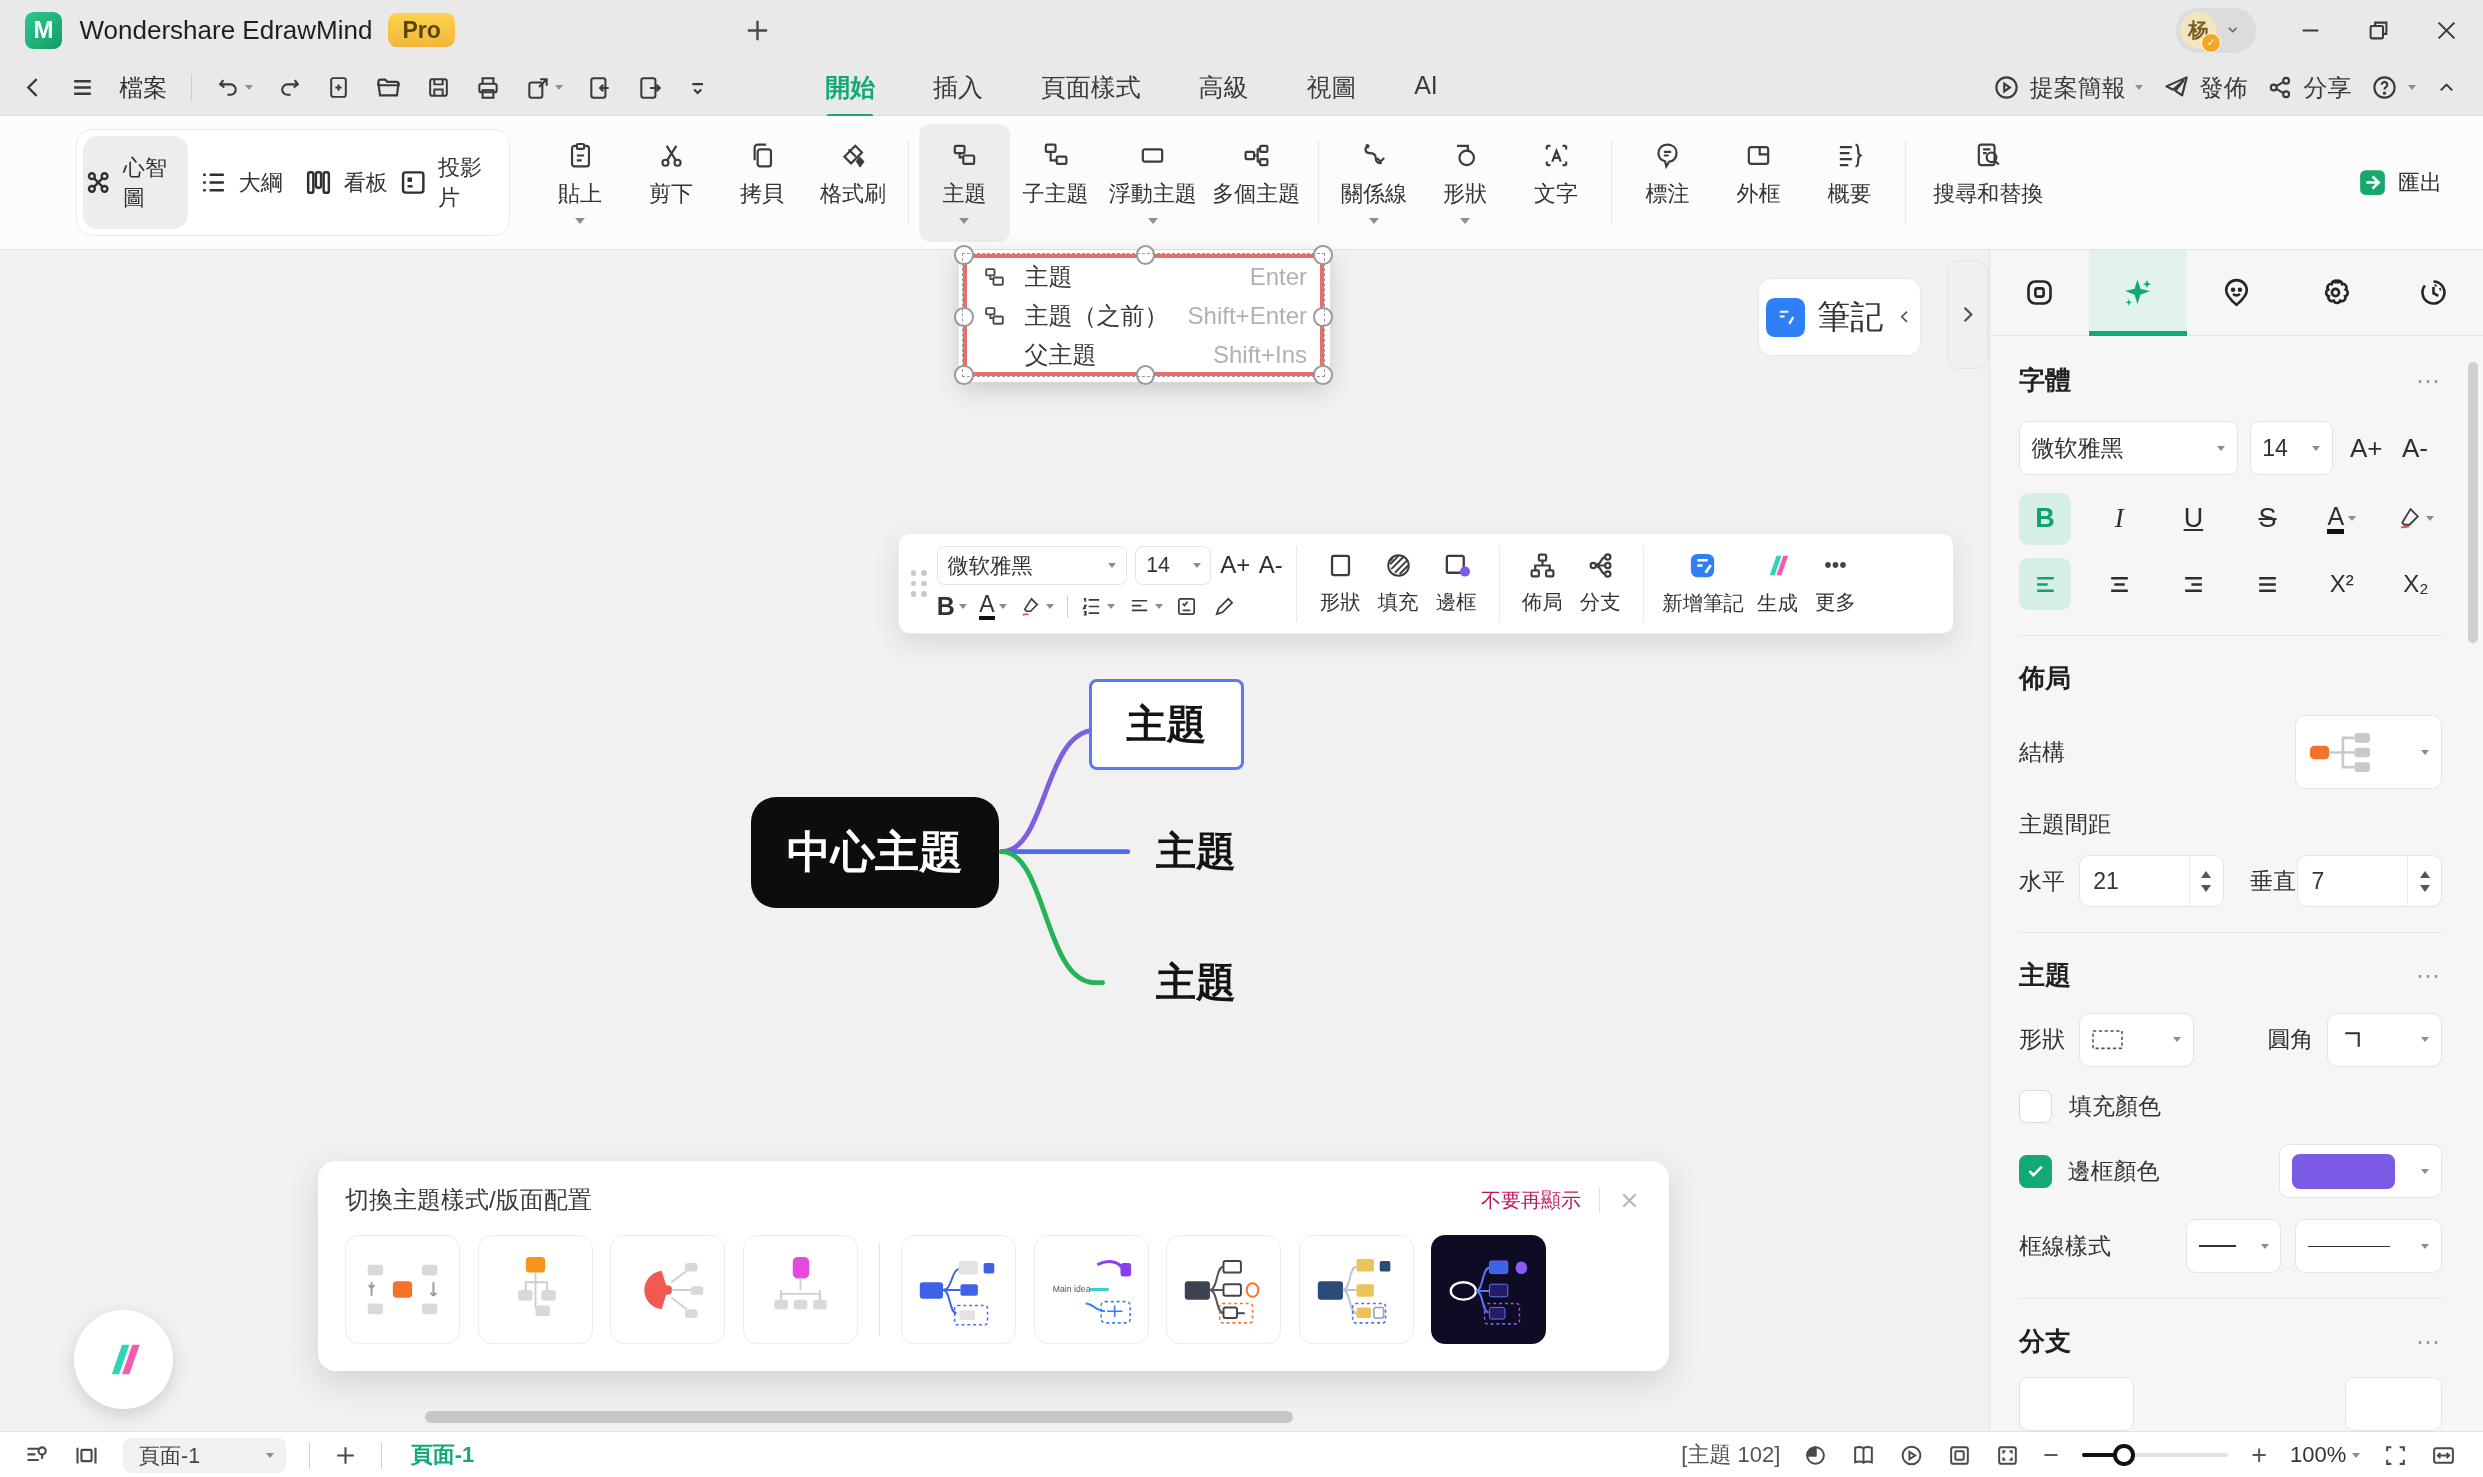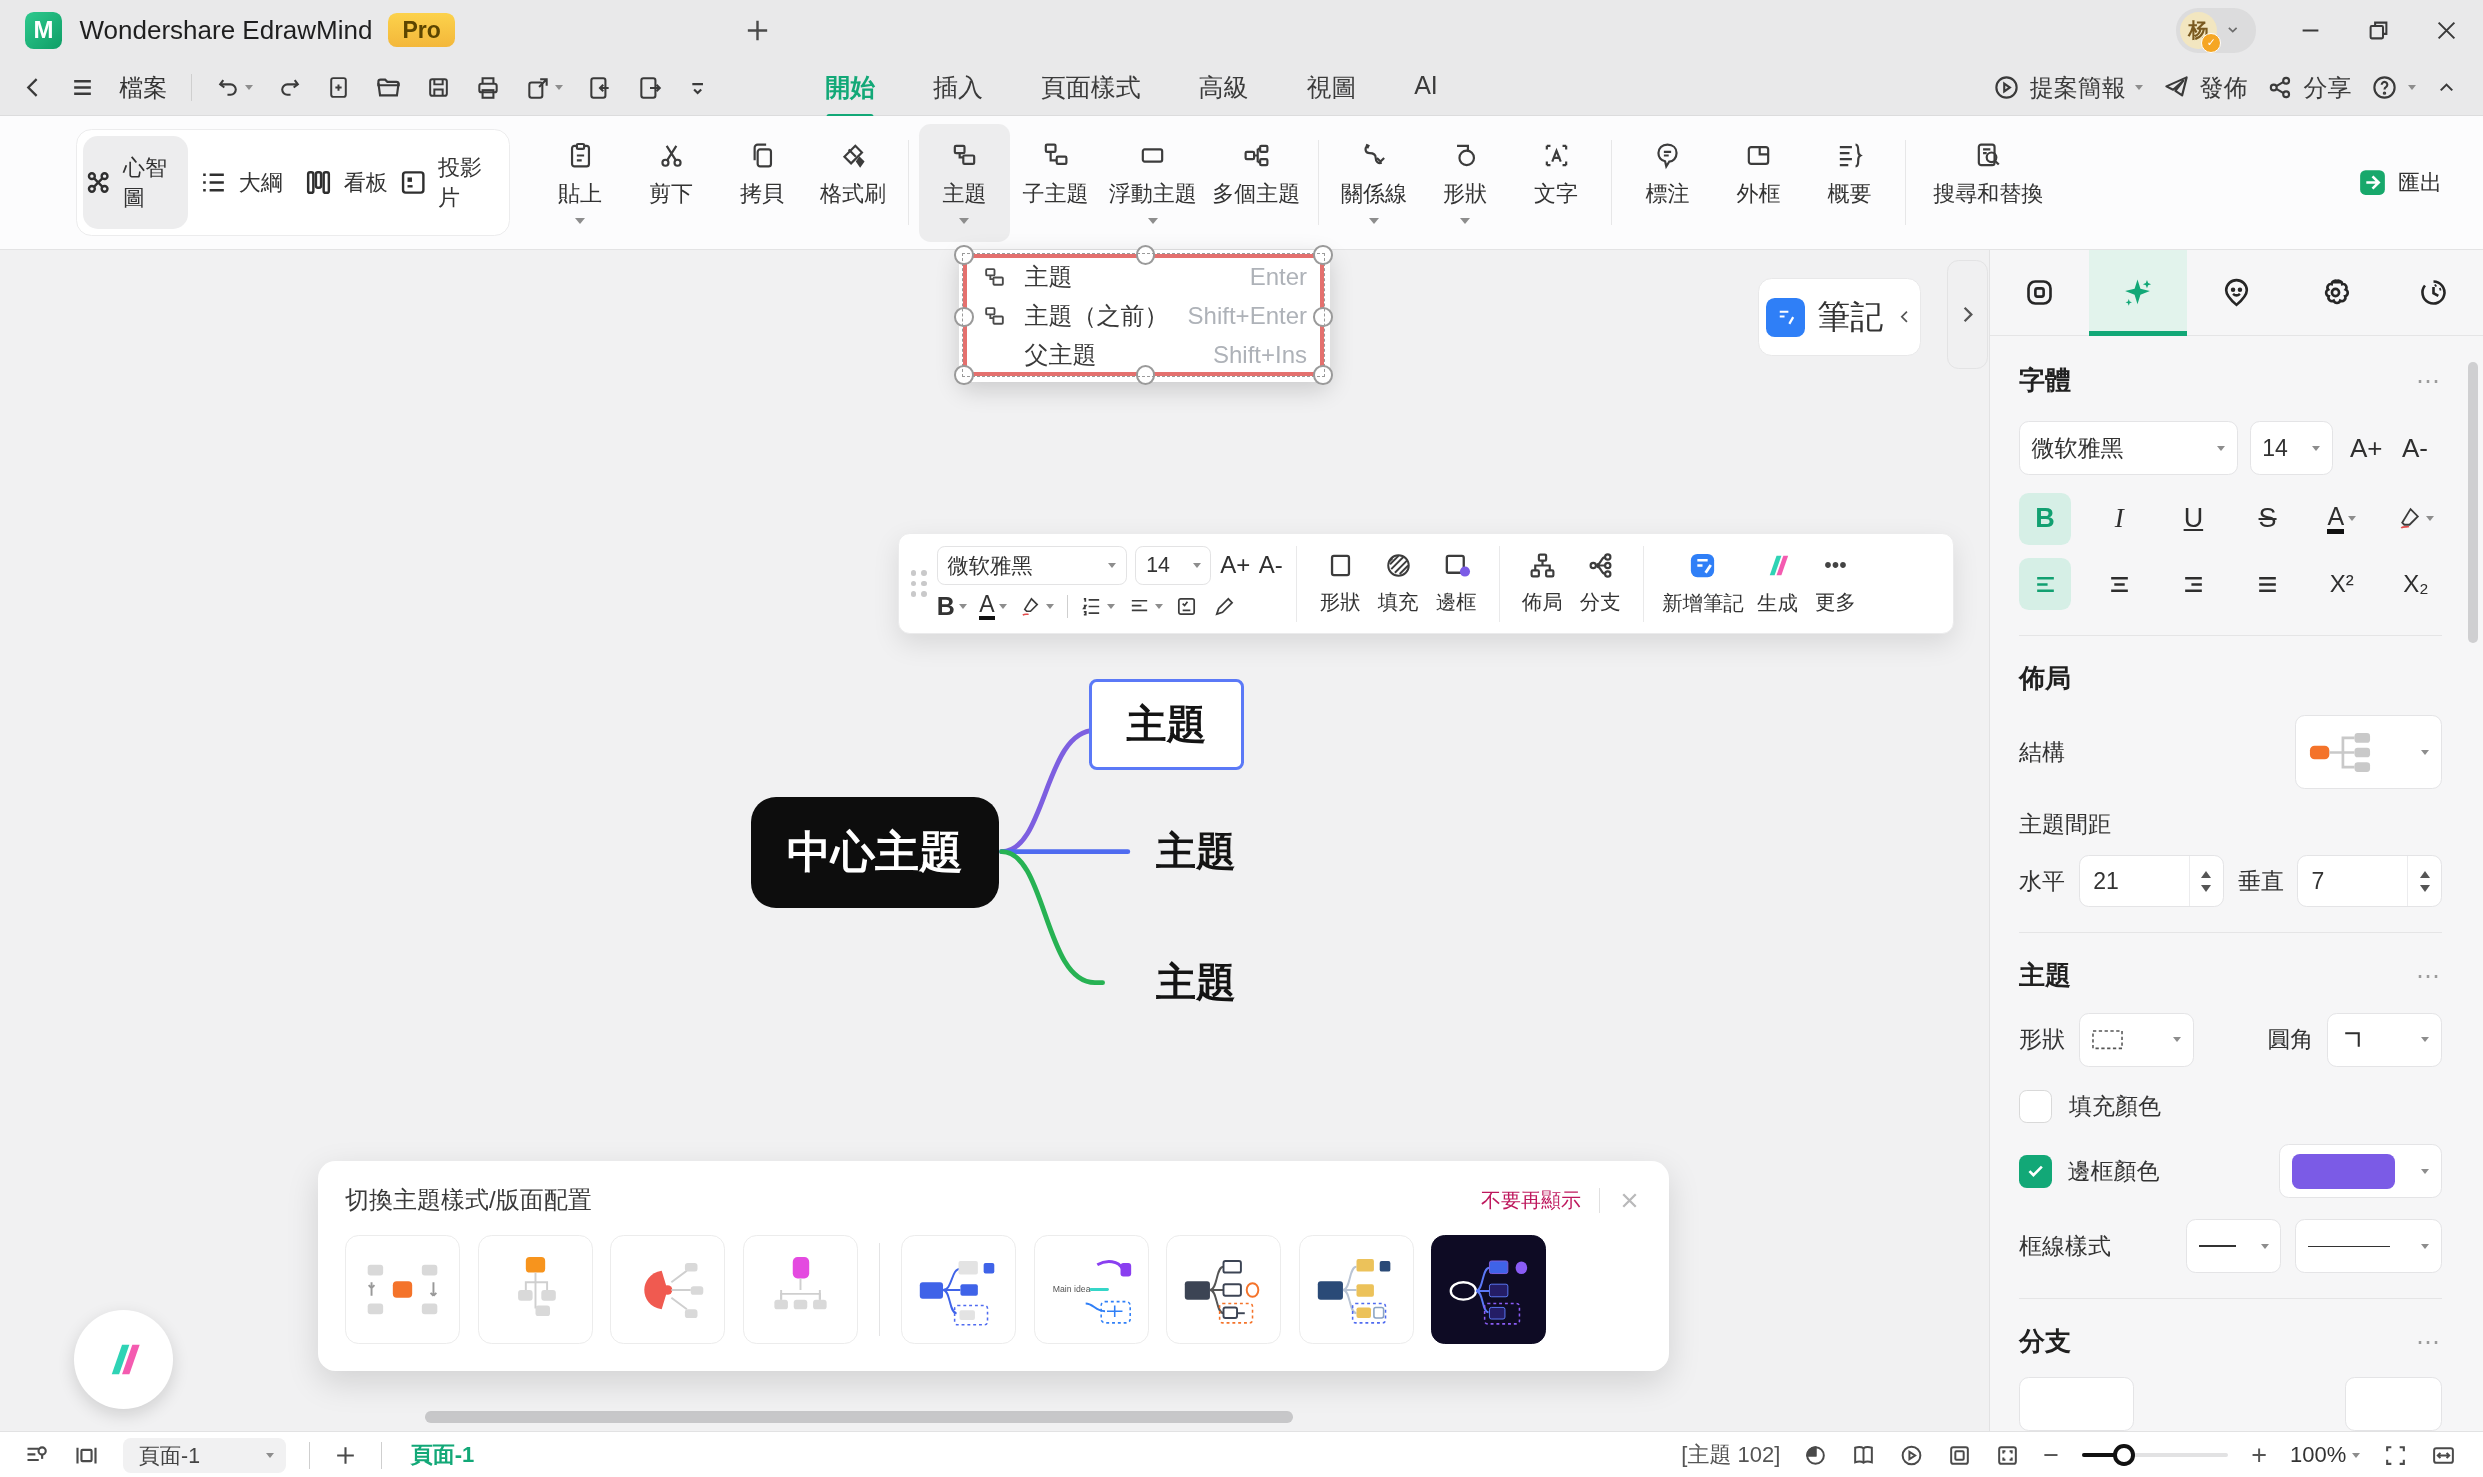--- a/index.html
+++ b/index.html
@@ -905,21 +905,21 @@
       <div class="prow" style="gap:13.6px">
           <span class="plabel">水平</span>
         <div class="spin">
             <span class="val">21</span>
             <span class="arrows">
               <span class="up"></span>
               <span class="dn"></span>
             </span>
           </div>
         </div>
-      <div class="prow" style="gap:13px">
+      <div class="prow" style="gap:1px">
           <span class="plabel">垂直</span>
         <div class="spin">
             <span class="val">7</span>
             <span class="arrows">
               <span class="up"></span>
               <span class="dn"></span>
             </span>
           </div>
         </div>
     </div>

